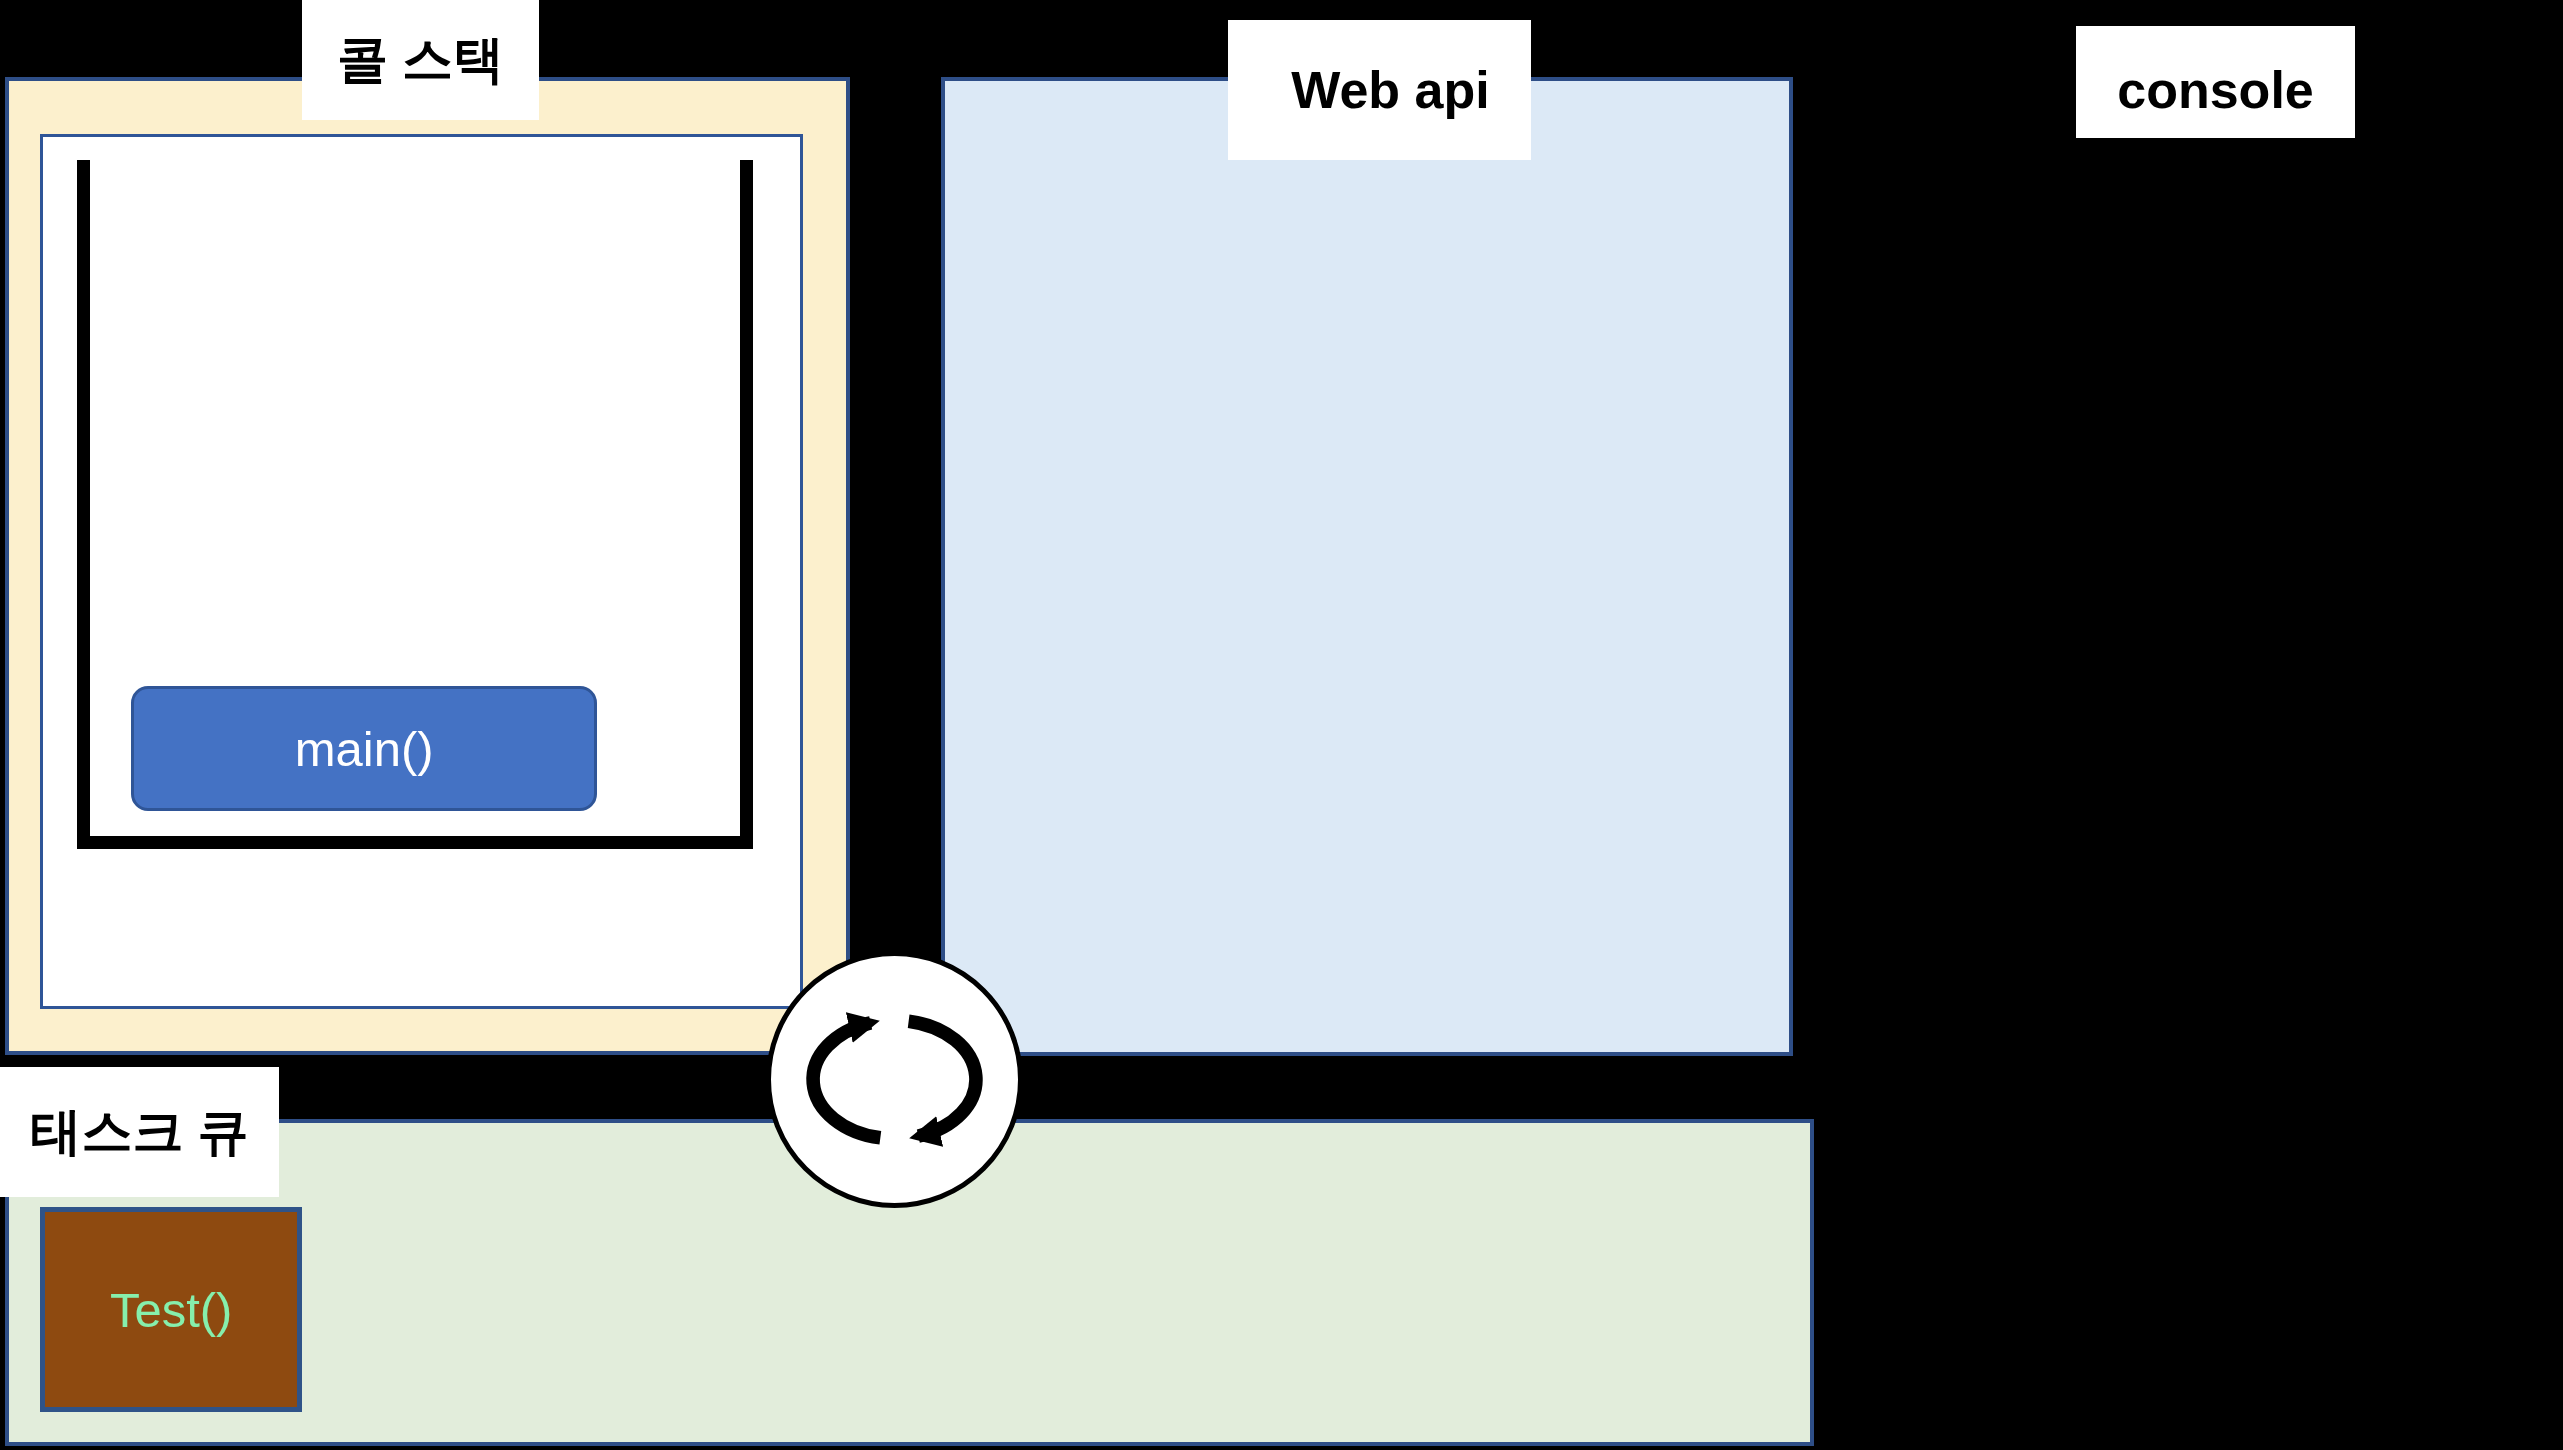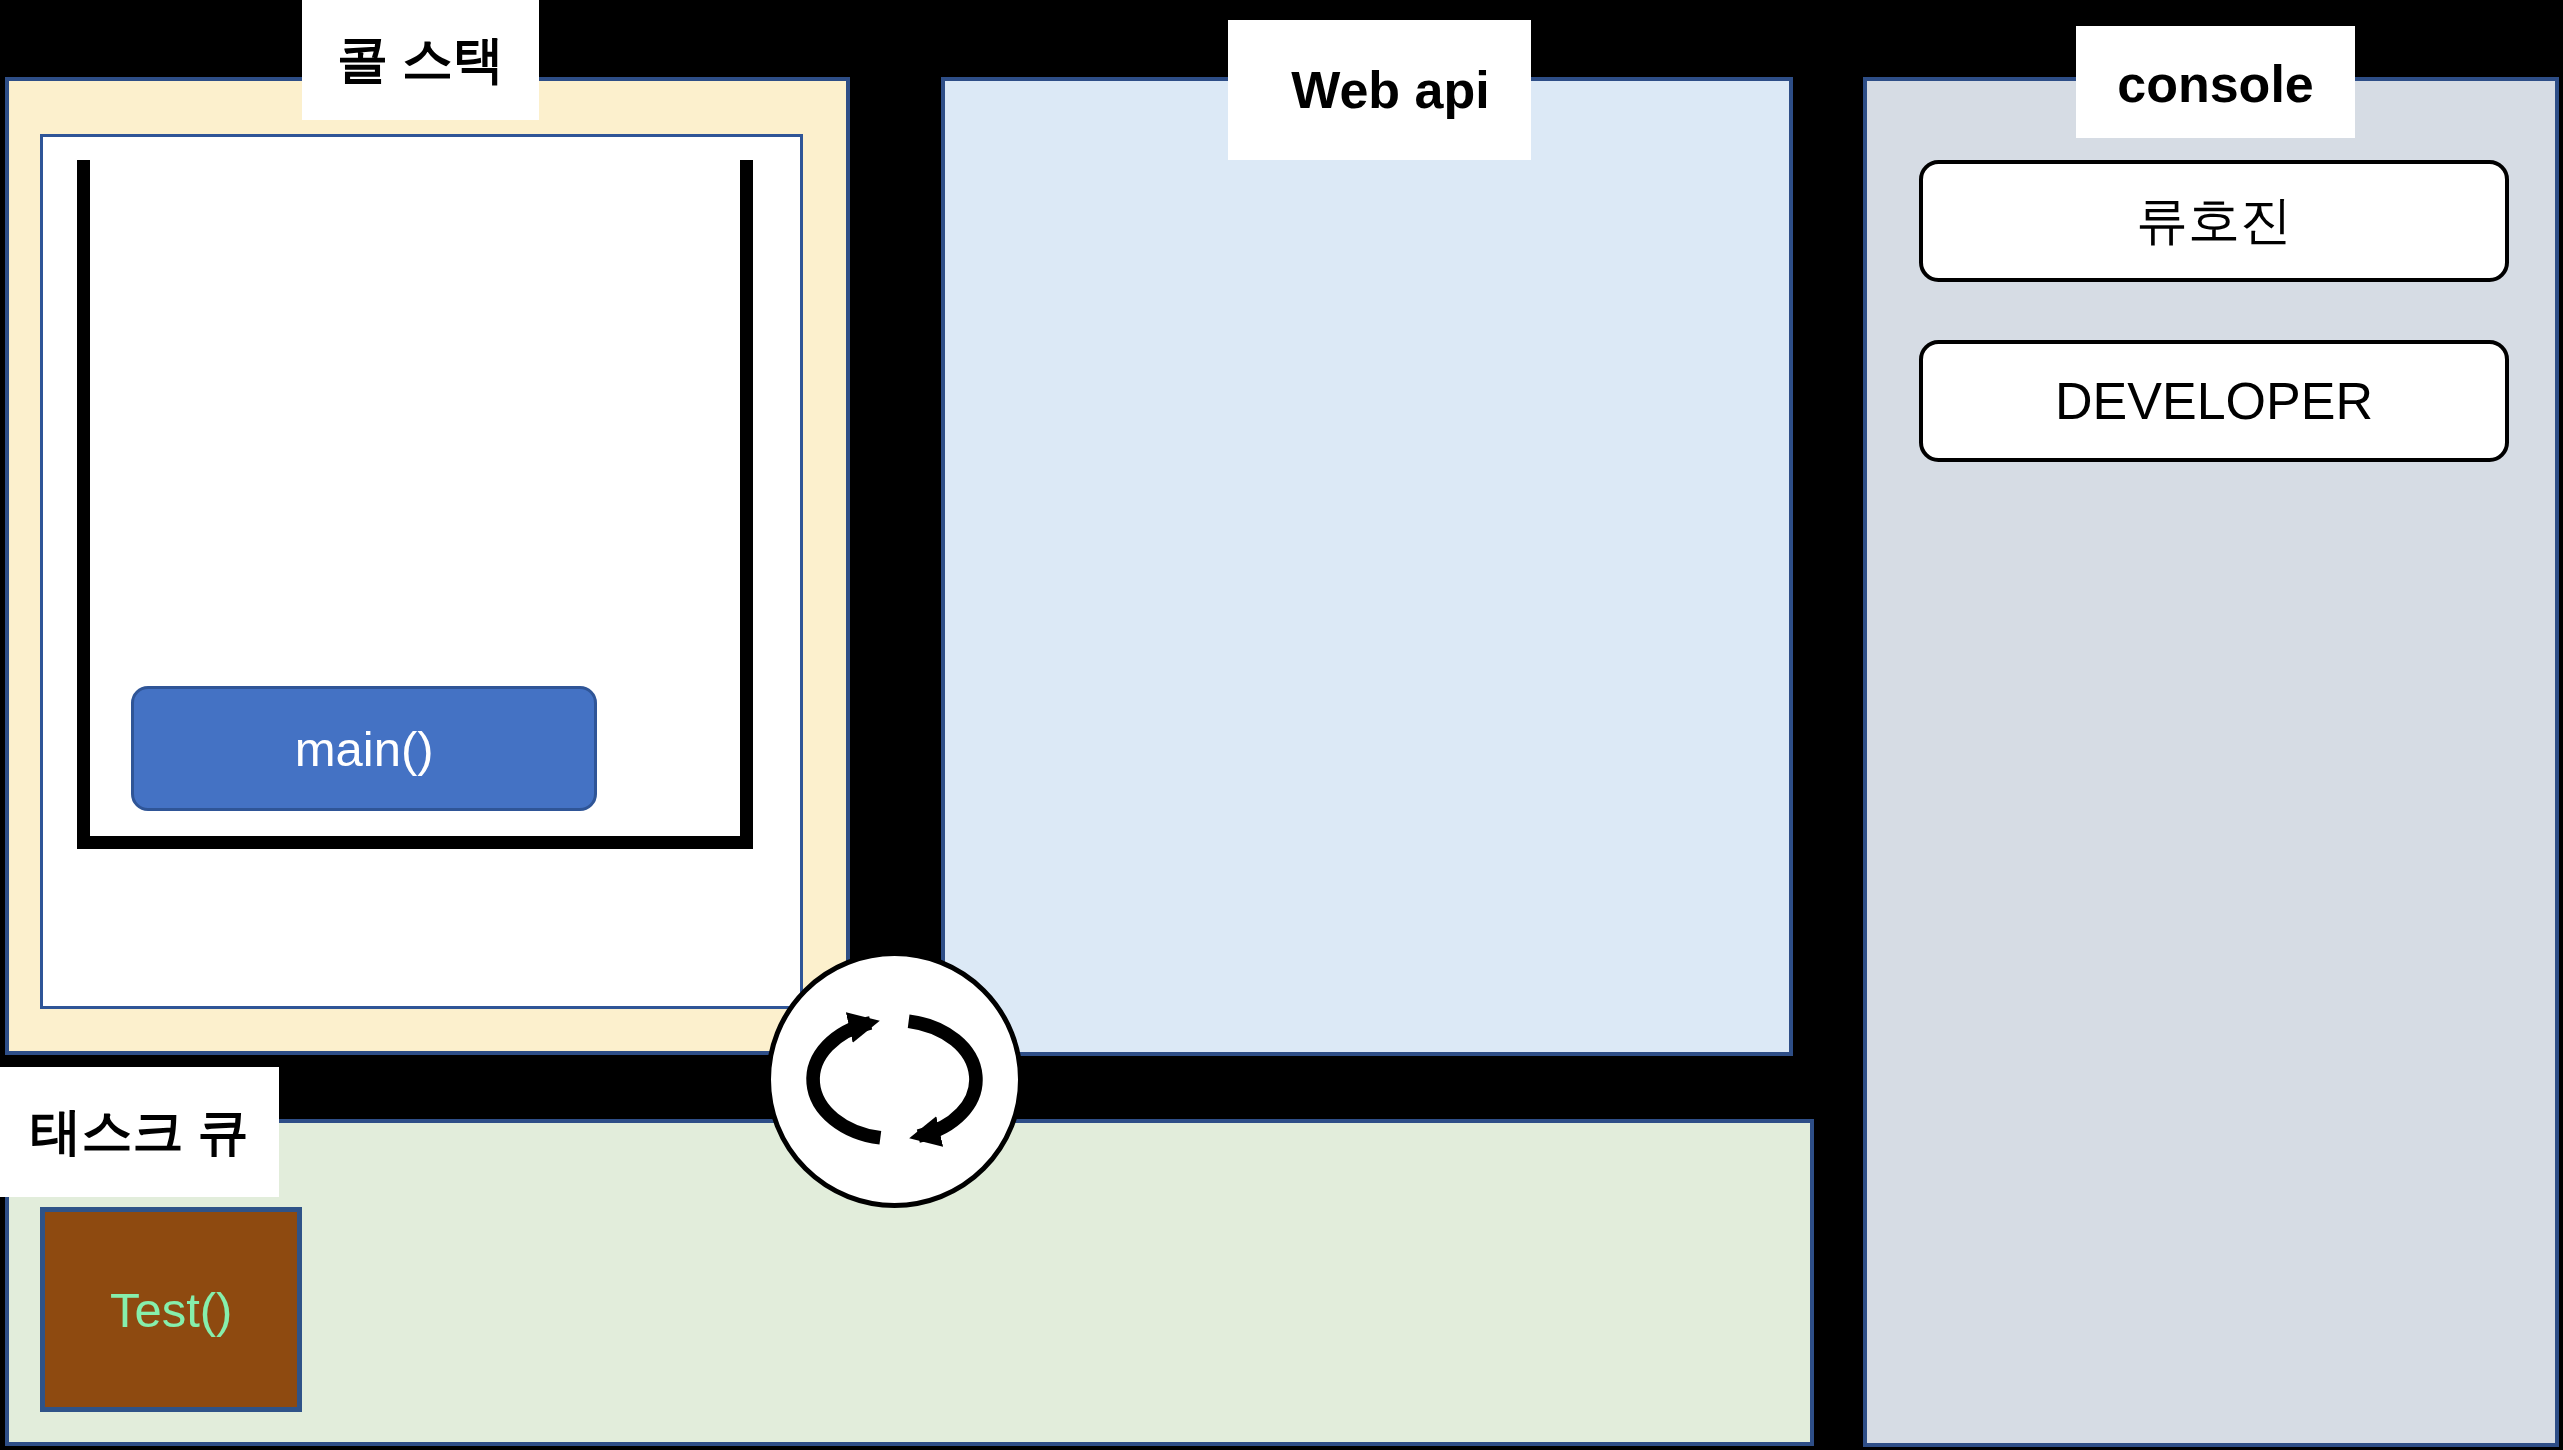--- a/index.html
+++ b/index.html
@@ -133,21 +133,21 @@
     left: 1228px; top: 20px;
     width: 281px; height: 140px;
     font-size: 52px;
     padding-left: 22px;
   }
   .tag-console {
     left: 2076px; top: 26px;
     width: 279px; height: 112px;
     font-size: 52px;
     align-items: flex-end;
-    padding-bottom: 24px;
+    padding-bottom: 18px;
     box-sizing: border-box;
   }
   .tag-taskqueue {
     left: 0px; top: 1067px;
     width: 279px; height: 130px;
     font-size: 51px;
   }
   .event-loop {
     position: absolute;
     left: 766px; top: 951px;
@@ -176,24 +176,20 @@
     <div class="inner-box">
       <div class="u-shape"></div>
       <div class="stack-frame">main()</div>
     </div>
   </section>
   <div class="tag tag-callstack">콜 스택</div>
 
   <section class="panel panel-webapi"></section>
   <div class="tag tag-webapi">Web api</div>
 
-  <section class="panel panel-console">
-    <div class="console-entry first">류호진</div>
-    <div class="console-entry second">DEVELOPER</div>
-  </section>
   <div class="tag tag-console">console</div>
 
   <section class="panel panel-taskqueue">
     <div class="task-item">Test()</div>
   </section>
   <div class="tag tag-taskqueue">태스크 큐</div>
 
   <div class="event-loop">
     <svg viewBox="-200 -200 400 400">
       <defs>

